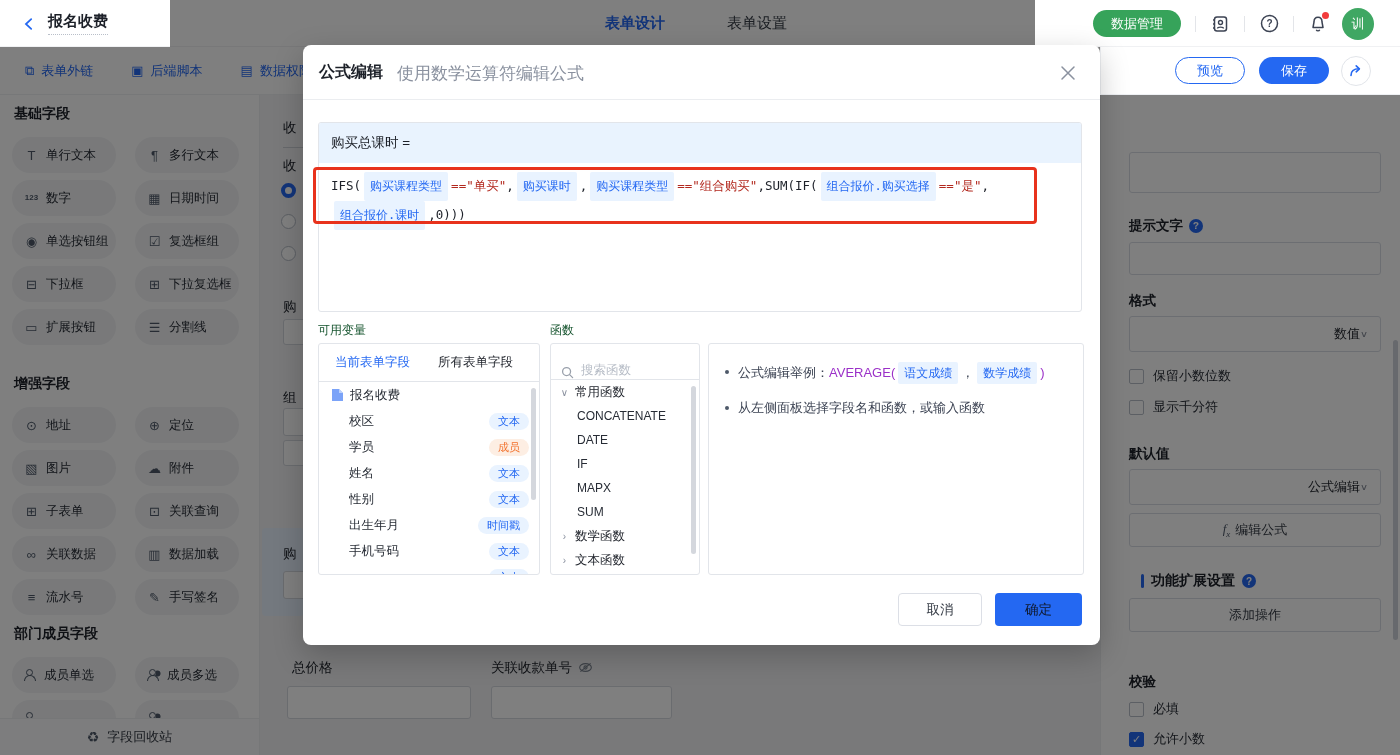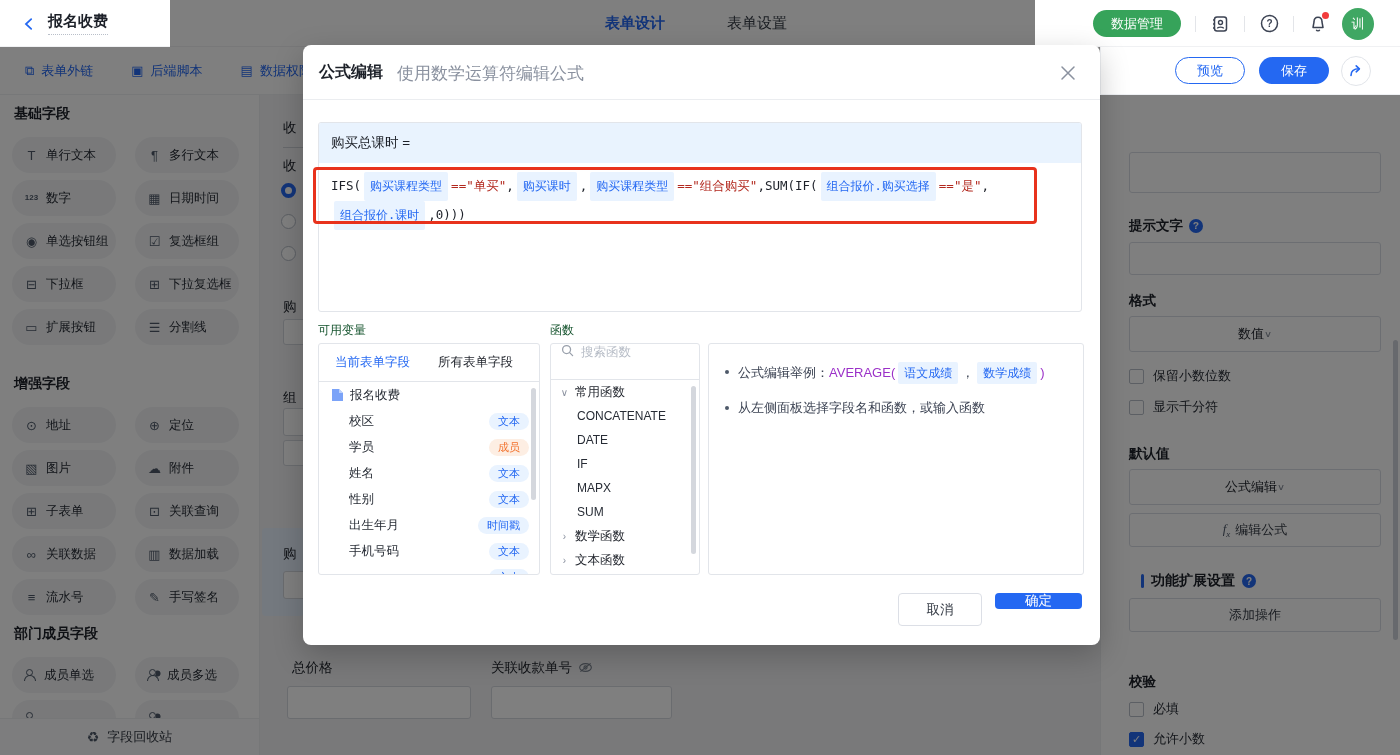--- a/index.html
+++ b/index.html
@@ -62,21 +62,21 @@
   
   .panel{position:absolute;left:1100px;top:95px;width:300px;height:660px;background:#fff;border-left:1px solid #eceef1;overflow:hidden;z-index:1;}
   .pn-tabs{position:absolute;left:0;top:0;width:300px;height:51px;border-bottom:1px solid #e8eaee;}
   .pn-tab{position:absolute;top:0;height:50px;display:flex;align-items:center;font-size:14px;color:#363c46;cursor:pointer;}
   .pn-tab.t0{left:61px;} .pn-tab.t1{left:186px;}
   .pn-tab.active{color:#2468f2;font-weight:600;}
   .pn-underline{position:absolute;left:61px;top:47px;width:77px;height:3px;background:#2468f2;border-radius:2px;}
   .pn-box{position:absolute;border:1px solid #d9dde4;border-radius:3px;background:#fff;}
   .pn-label{position:absolute;font-size:13.5px;font-weight:600;color:#1d2129;display:flex;align-items:center;gap:6px;font-family:Liberation Mono, monospace;}
   .help-ic{width:14px;height:14px;border-radius:50%;background:#2468f2;color:#fff;font-size:10px;display:flex;align-items:center;justify-content:center;font-weight:700;cursor:pointer;}
-  .pn-select{position:absolute;border:1px solid #d9dde4;border-radius:3px;background:#fff;display:flex;align-items:center;padding:0 12px;font-size:13px;color:#1d2129;justify-content:center;cursor:pointer;}
+  .pn-select{position:absolute;border:1px solid #d9dde4;border-radius:3px;background:#fff;display:flex;align-items:center;padding:0 12px;font-size:13px;color:#1d2129;justify-content:flex-end;cursor:pointer;}
   .pn-chev{color:#868c98;font-size:11px;transform:scaleY(0.8);}
   .cb-row{position:absolute;display:flex;align-items:center;gap:9px;font-size:13px;color:#272c35;cursor:pointer;}
   .cb{width:15px;height:15px;border:1px solid #b9bfc9;border-radius:2px;background:#fff;flex:none;display:flex;align-items:center;justify-content:center;}
   .cb.on{background:#2468f2;border-color:#2468f2;color:#fff;font-size:11px;font-weight:700;}
   .pn-btn{position:absolute;border:1px solid #d9dde4;border-radius:3px;background:#fff;display:flex;align-items:center;justify-content:center;font-size:13px;color:#363c46;gap:5px;cursor:pointer;}
   .fx{font-style:italic;font-family:"Liberation Serif",serif;color:#4e5969;}
   .fx sub{font-size:9px;}
   .sec-hd{position:absolute;display:flex;align-items:center;gap:7px;font-size:14px;font-weight:700;color:#1d2129;}
   .sec-bar{width:3px;height:14px;background:#2468f2;border-radius:2px;}
   .pn-scroll{position:absolute;right:2px;top:245px;width:5px;height:300px;background:#cfd3da;border-radius:3px;}
@@ -108,32 +108,32 @@
   .v-tab.active{color:#2468f2;}
   .v-list{position:relative;}
   .v-row{height:26px;display:flex;align-items:center;padding:0 10px 0 12px;cursor:pointer;}
   .v-row .nm{font-size:12.5px;color:#272c35;flex:1;white-space:nowrap;overflow:hidden;}
   .v-row.child{padding-left:30px;}
   .badge{font-size:11px;border-radius:9px;padding:1px 9px;white-space:nowrap;}
   .badge.blue{color:#2468f2;background:#e9f3ff;}
   .badge.orange{color:#f2712c;background:#fdeee3;}
   .v-scroll{position:absolute;right:3px;top:44px;width:5px;height:112px;background:#d4d7dd;border-radius:3px;}
   .func-box{position:absolute;left:247px;top:298px;width:150px;height:232px;border:1px solid #e2e5ea;border-radius:3px;overflow:hidden;}
-  .fn-search{height:36px;border-bottom:1px solid #e2e5ea;display:flex;align-items:flex-start;gap:7px;padding:0 10px;}
+  .fn-search{height:36px;border-bottom:1px solid #e2e5ea;display:flex;align-items:flex-end;gap:7px;padding:0 10px;}
   .fn-ph{font-size:12.5px;color:#b6bcc6;}
   .fn-row{height:24px;display:flex;align-items:center;padding-left:8px;gap:5px;font-size:12.5px;color:#1d2129;cursor:pointer;}
   .fn-caret{color:#8a919f;font-size:10px;width:11px;text-align:center;flex:none;}
   .fn-item{height:24px;display:flex;align-items:center;padding-left:26px;font-size:12px;color:#272c35;cursor:pointer;}
   .f-scroll{position:absolute;right:3px;top:42px;width:5px;height:168px;background:#d4d7dd;border-radius:3px;}
   .hint-box{position:absolute;left:405px;top:298px;width:376px;height:232px;border:1px solid #e2e5ea;border-radius:3px;padding:18px 16px;}
   .hint-row{display:flex;align-items:flex-start;gap:9px;font-size:13px;color:#3c4353;margin-bottom:14px;line-height:20px;}
   .dot{width:4px;height:4px;border-radius:50%;background:#4e5969;margin-top:8px;flex:none;}
   .fn-purple{color:#9b30c8;}
   .md-cancel{position:absolute;left:595px;top:548px;width:84px;height:33px;border:1px solid #dcdfe6;border-radius:4px;background:#fff;font-size:13.5px;color:#363c46;display:flex;align-items:center;justify-content:center;cursor:pointer;}
-  .md-ok{position:absolute;left:692px;top:548px;width:87px;height:16px;border-radius:4px;background:#2468f2;font-size:13.5px;color:#ffffff;display:flex;align-items:center;justify-content:center;cursor:pointer;}
+  .md-ok{position:absolute;left:692px;top:548px;width:87px;height:33px;border-radius:4px;background:#2468f2;font-size:13.5px;color:#0f172a;display:flex;align-items:center;justify-content:center;cursor:pointer;}
   .file-ic{flex:none;margin-right:6px;display:flex;}
 </style>
 </head>
 <body>
 
 <div class="screen">
 
   <header class="topbar">
     <div class="tb-left">
       <span class="tb-back">

